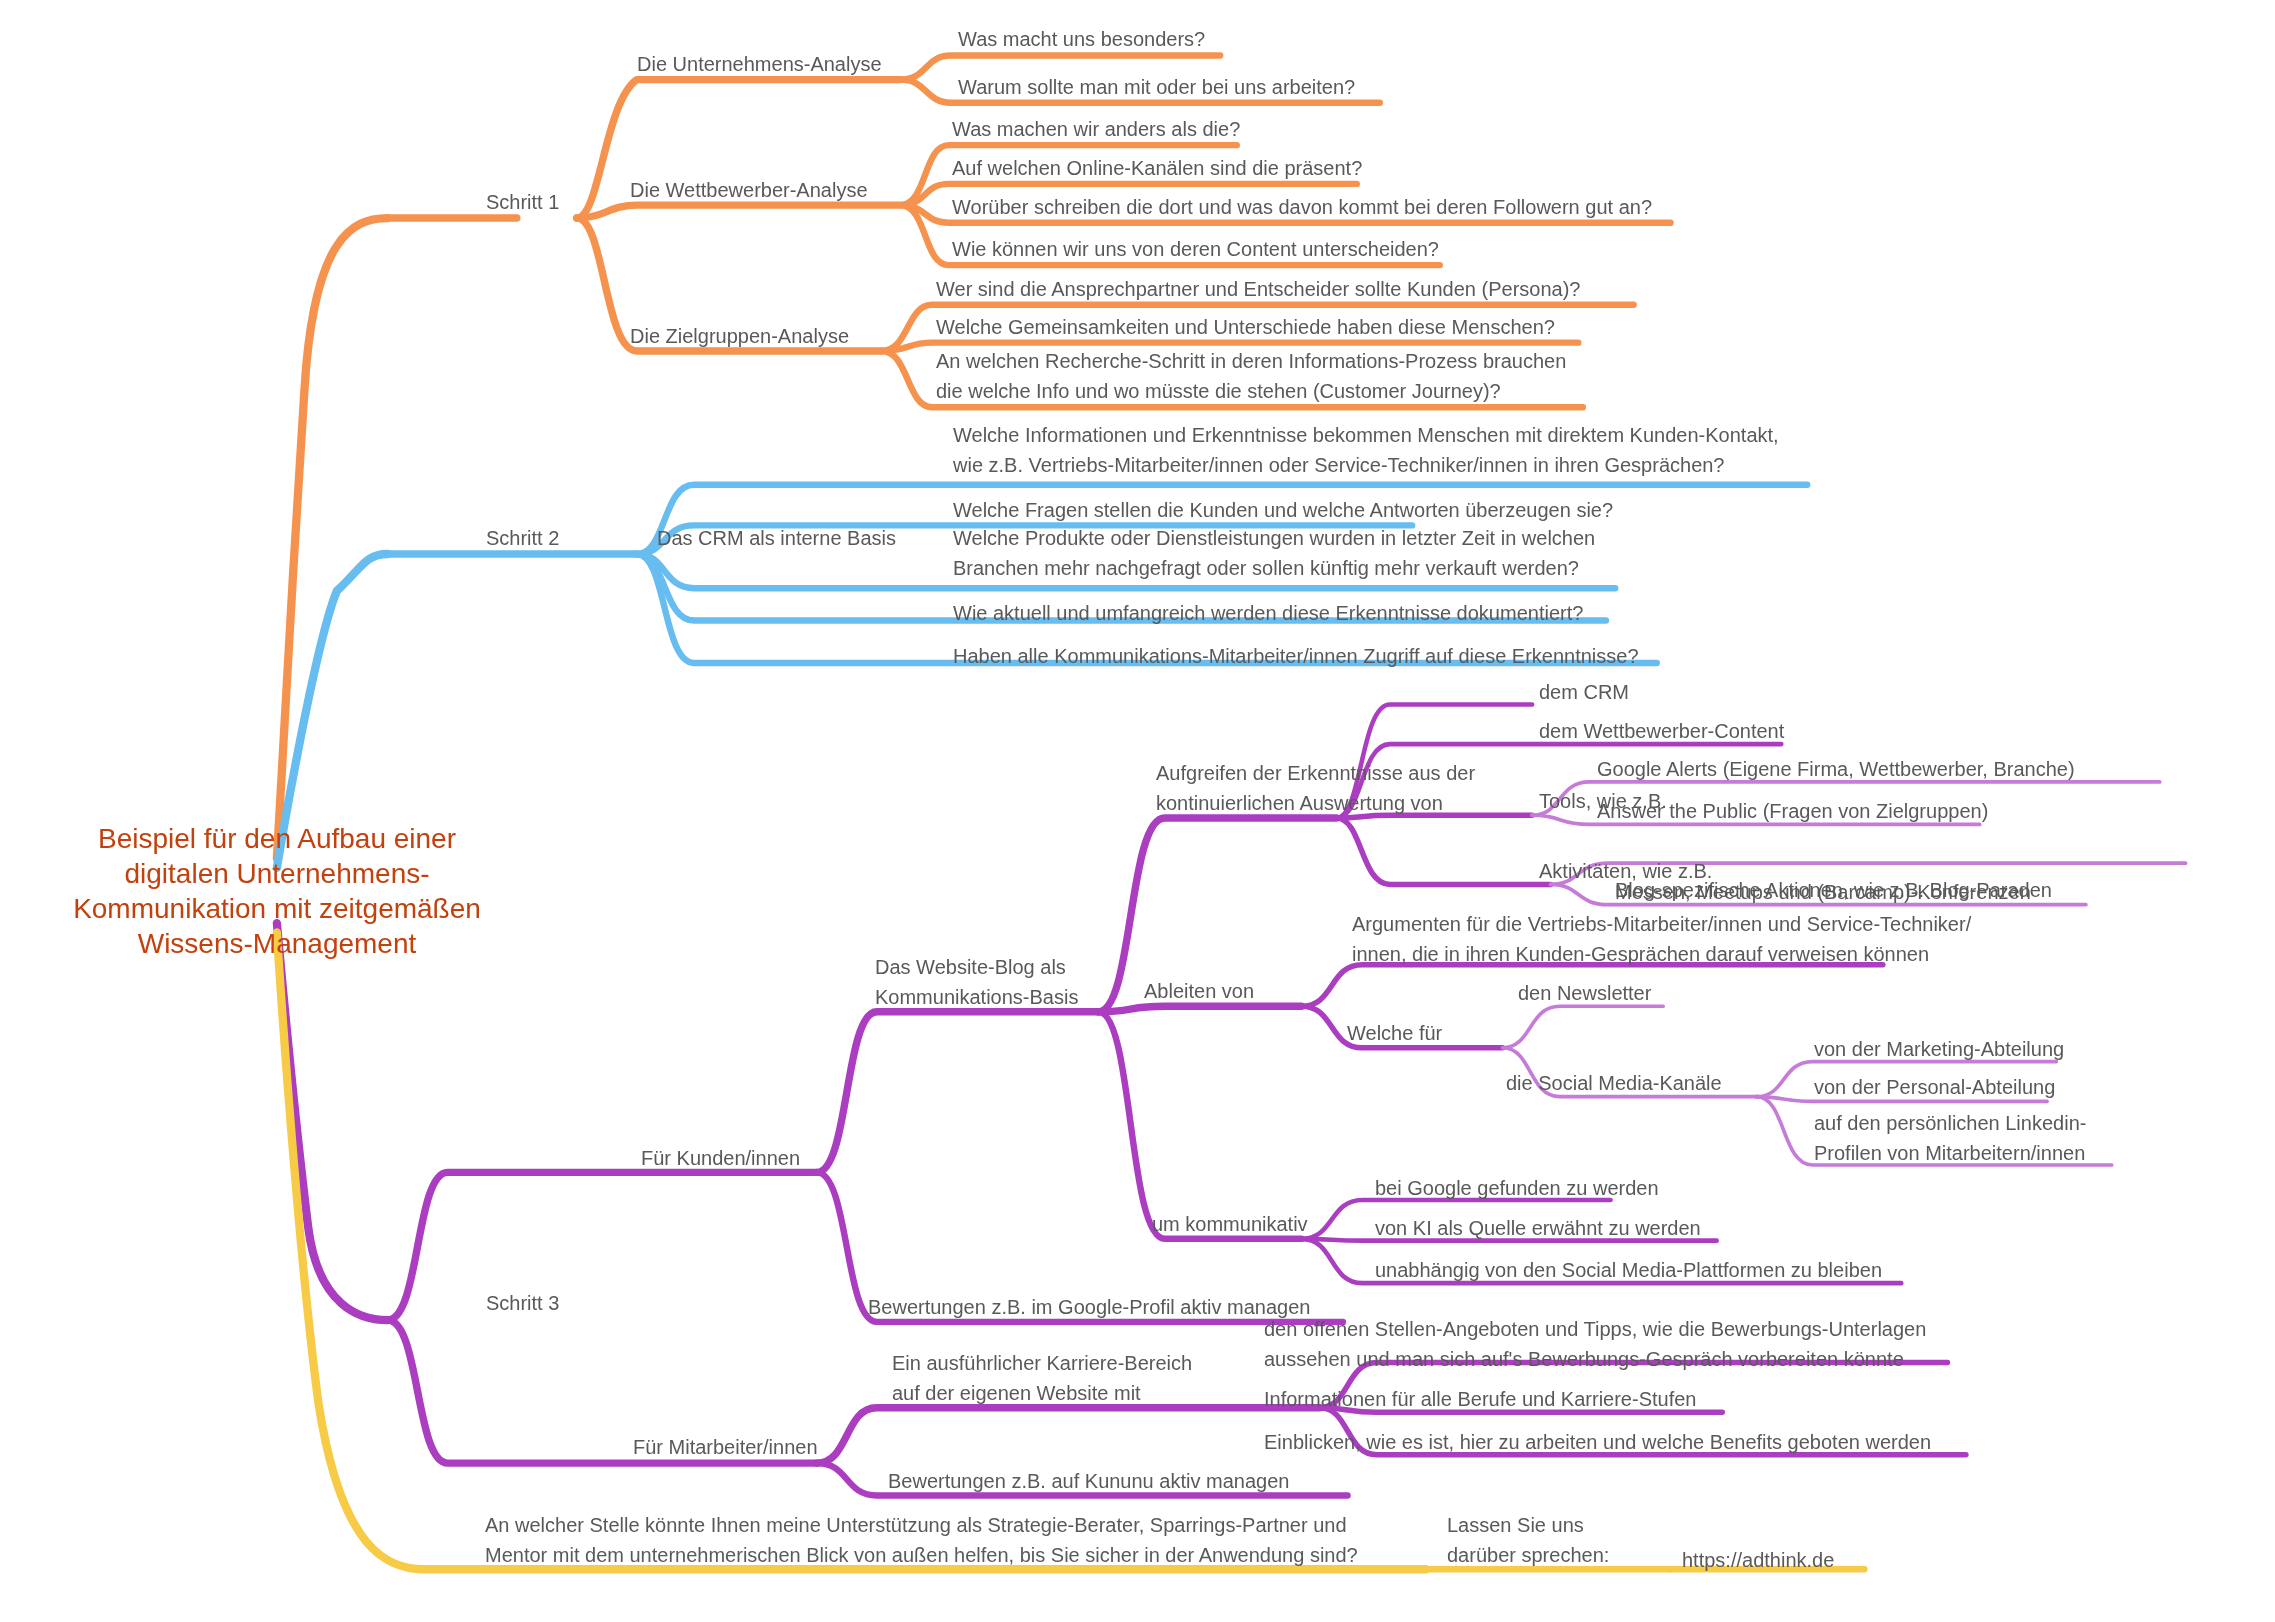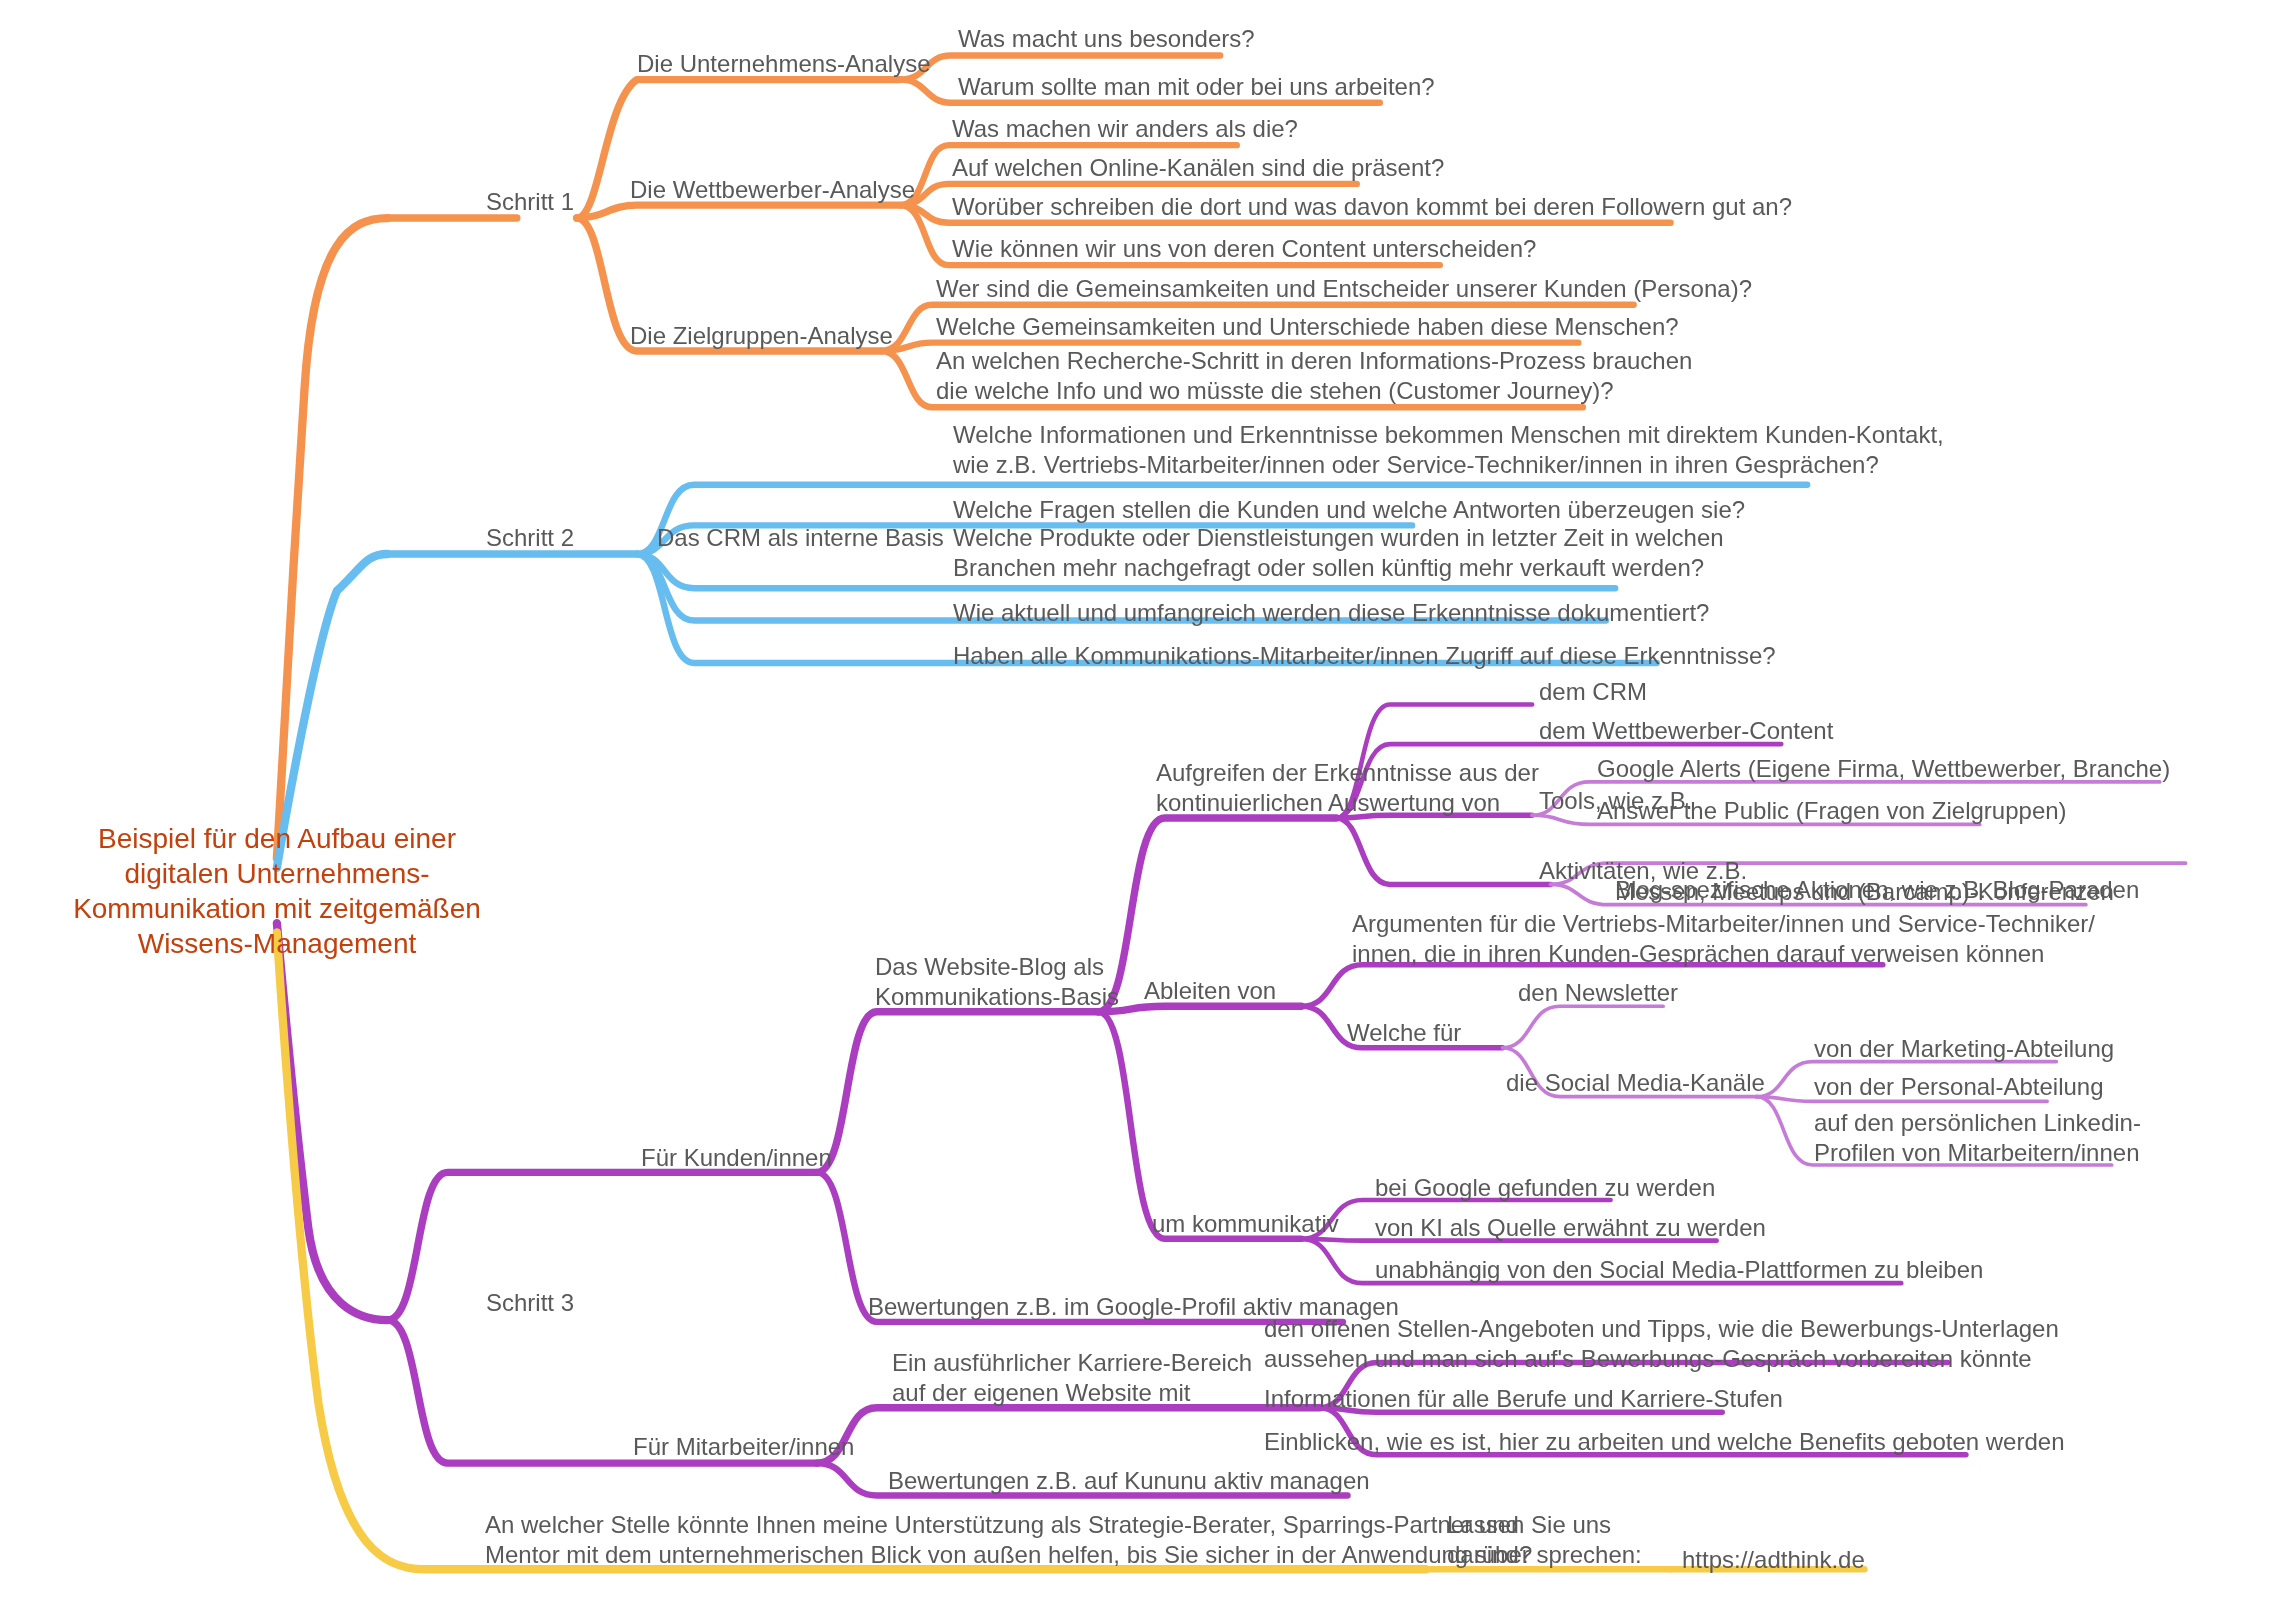--- a/index.html
+++ b/index.html
@@ -8,21 +8,21 @@
     width:2276px;
     height:1623px;
     background:#ffffff;
     font-family:"Liberation Sans","DejaVu Sans",sans-serif;
     overflow:hidden;
   }
   #wires{position:absolute;left:0;top:0;width:2276px;height:1623px;}
   .node{
     position:absolute;
     color:#595959;
-    font-size:24px;
+    font-size:20px;
     line-height:30px;
     white-space:pre;
     letter-spacing:0px;
   }
   .root-title{
     position:absolute;
     color:#c2410c;
     font-size:28px;
     line-height:35px;
     text-align:center;
@@ -136,21 +136,21 @@
   <div class="node" style="left:630px; top:321px;">Die Zielgruppen-Analyse</div>
 
   <div class="node" style="left:958px; top:24px;">Was macht uns besonders?</div>
   <div class="node" style="left:958px; top:72px;">Warum sollte man mit oder bei uns arbeiten?</div>
 
   <div class="node" style="left:952px; top:114px;">Was machen wir anders als die?</div>
   <div class="node" style="left:952px; top:153px;">Auf welchen Online-Kanälen sind die präsent?</div>
   <div class="node" style="left:952px; top:192px;">Worüber schreiben die dort und was davon kommt bei deren Followern gut an?</div>
   <div class="node" style="left:952px; top:234px;">Wie können wir uns von deren Content unterscheiden?</div>
 
-  <div class="node" style="left:936px; top:274px;">Wer sind die Gemeinsamkeiten und Entscheider unserer Kunden (Persona)?</div>
+  <div class="node" style="left:936px; top:274px;">Wer sind die Ansprechpartner und Entscheider sollte Kunden (Persona)?</div>
   <div class="node" style="left:936px; top:312px;">Welche Gemeinsamkeiten und Unterschiede haben diese Menschen?</div>
   <div class="node" style="left:936px; top:346px;">An welchen Recherche-Schritt in deren Informations-Prozess brauchen
 die welche Info und wo müsste die stehen (Customer Journey)?</div>
 
   <div class="node" style="left:486px; top:523px;">Schritt 2</div>
   <div class="node" style="left:657px; top:523px;">Das CRM als interne Basis</div>
 
   <div class="node" style="left:953px; top:420px;">Welche Informationen und Erkenntnisse bekommen Menschen mit direktem Kunden-Kontakt,
 wie z.B. Vertriebs-Mitarbeiter/innen oder Service-Techniker/innen in ihren Gesprächen?</div>
   <div class="node" style="left:953px; top:495px;">Welche Fragen stellen die Kunden und welche Antworten überzeugen sie?</div>

